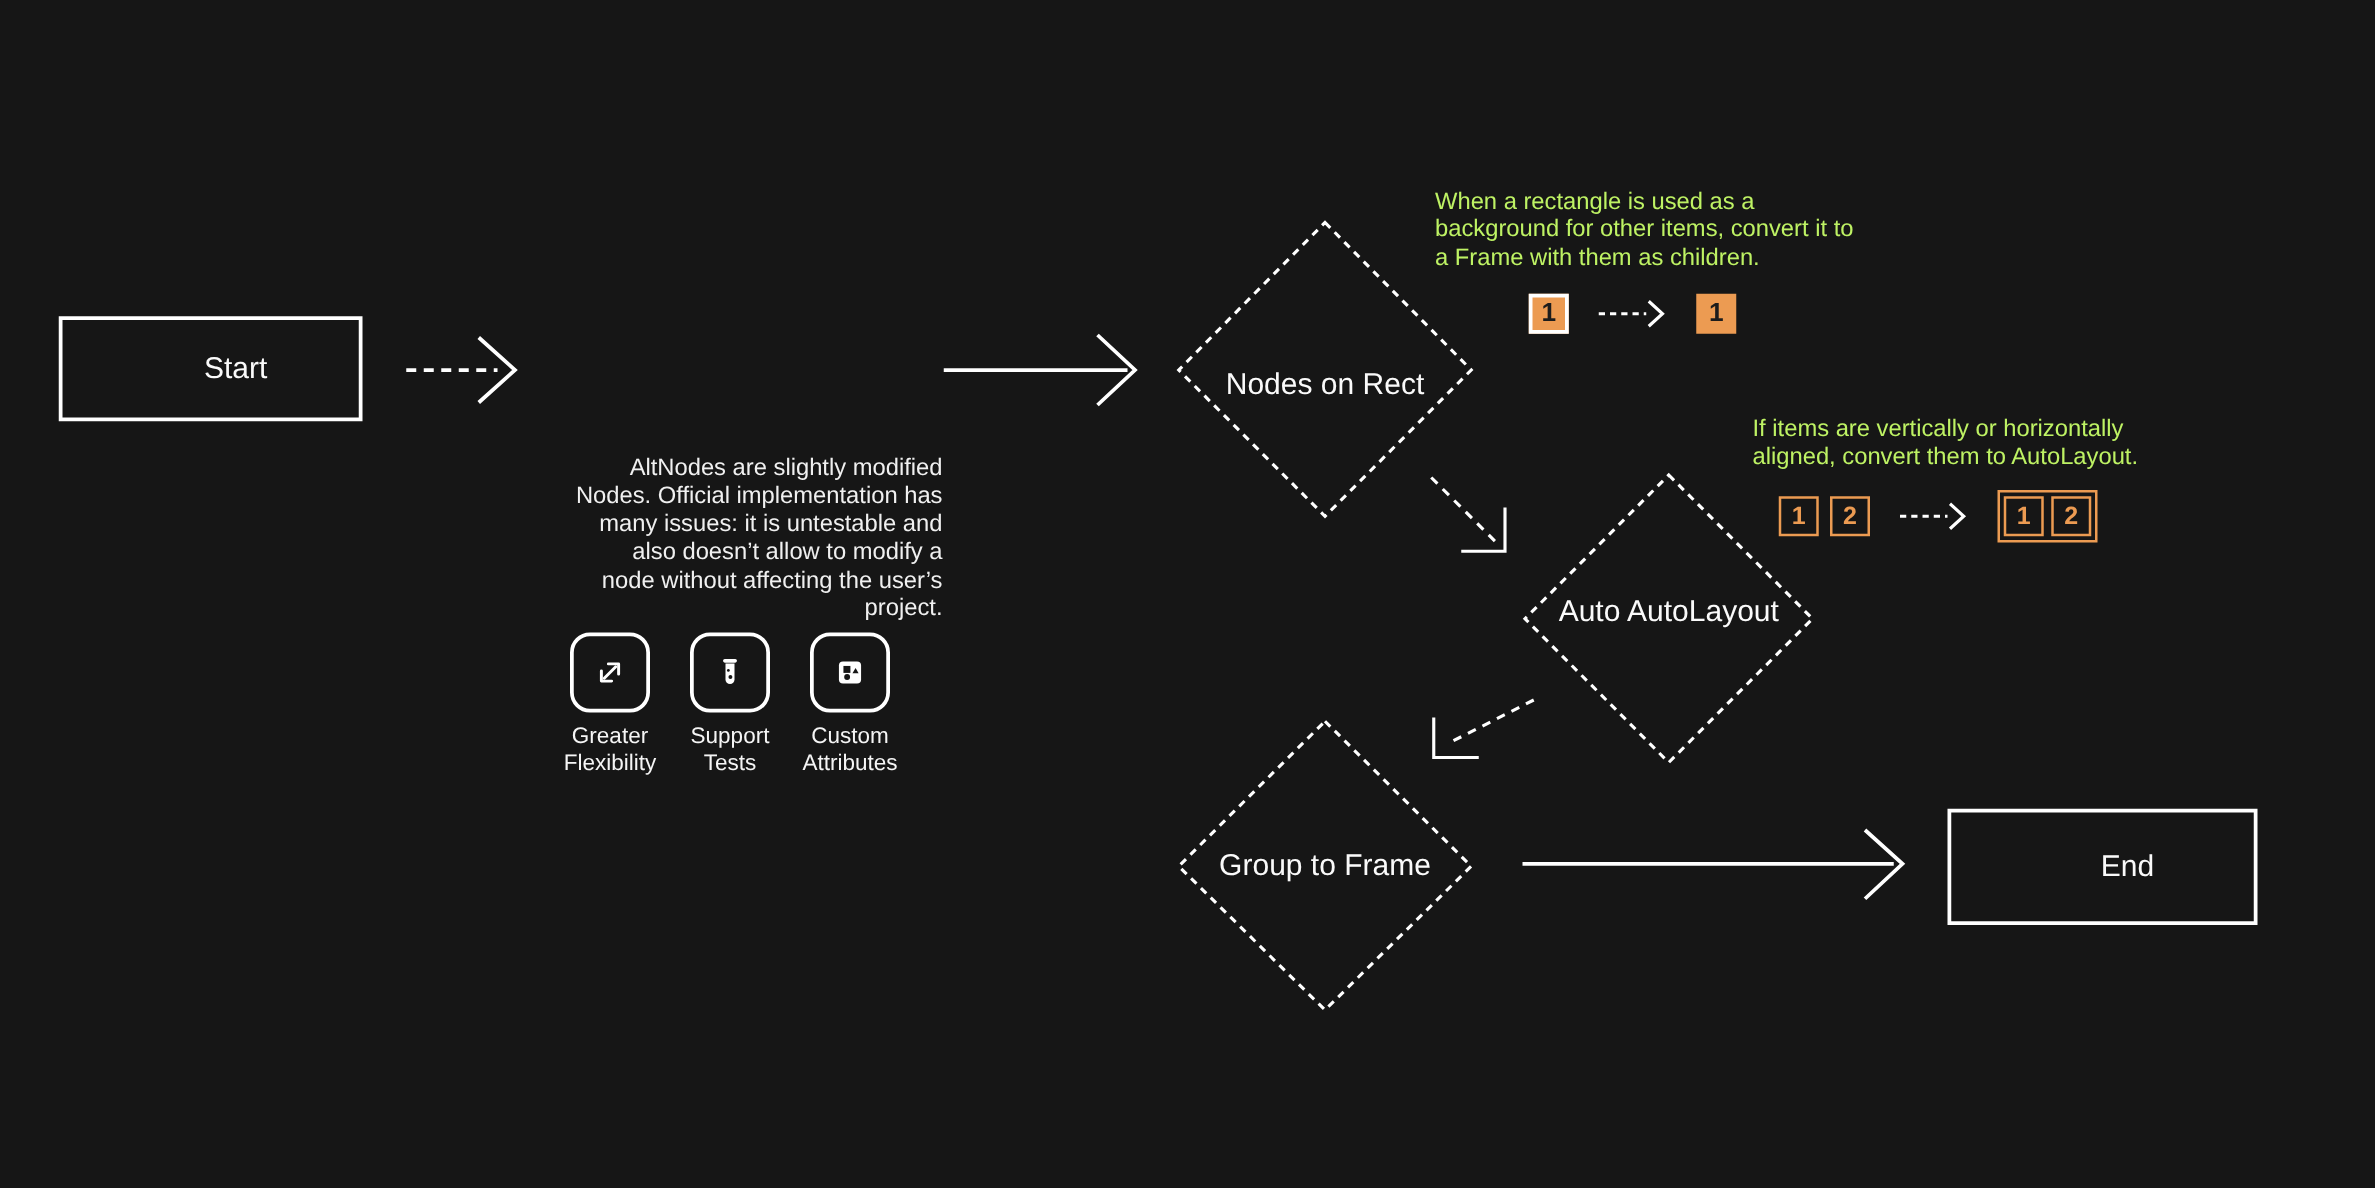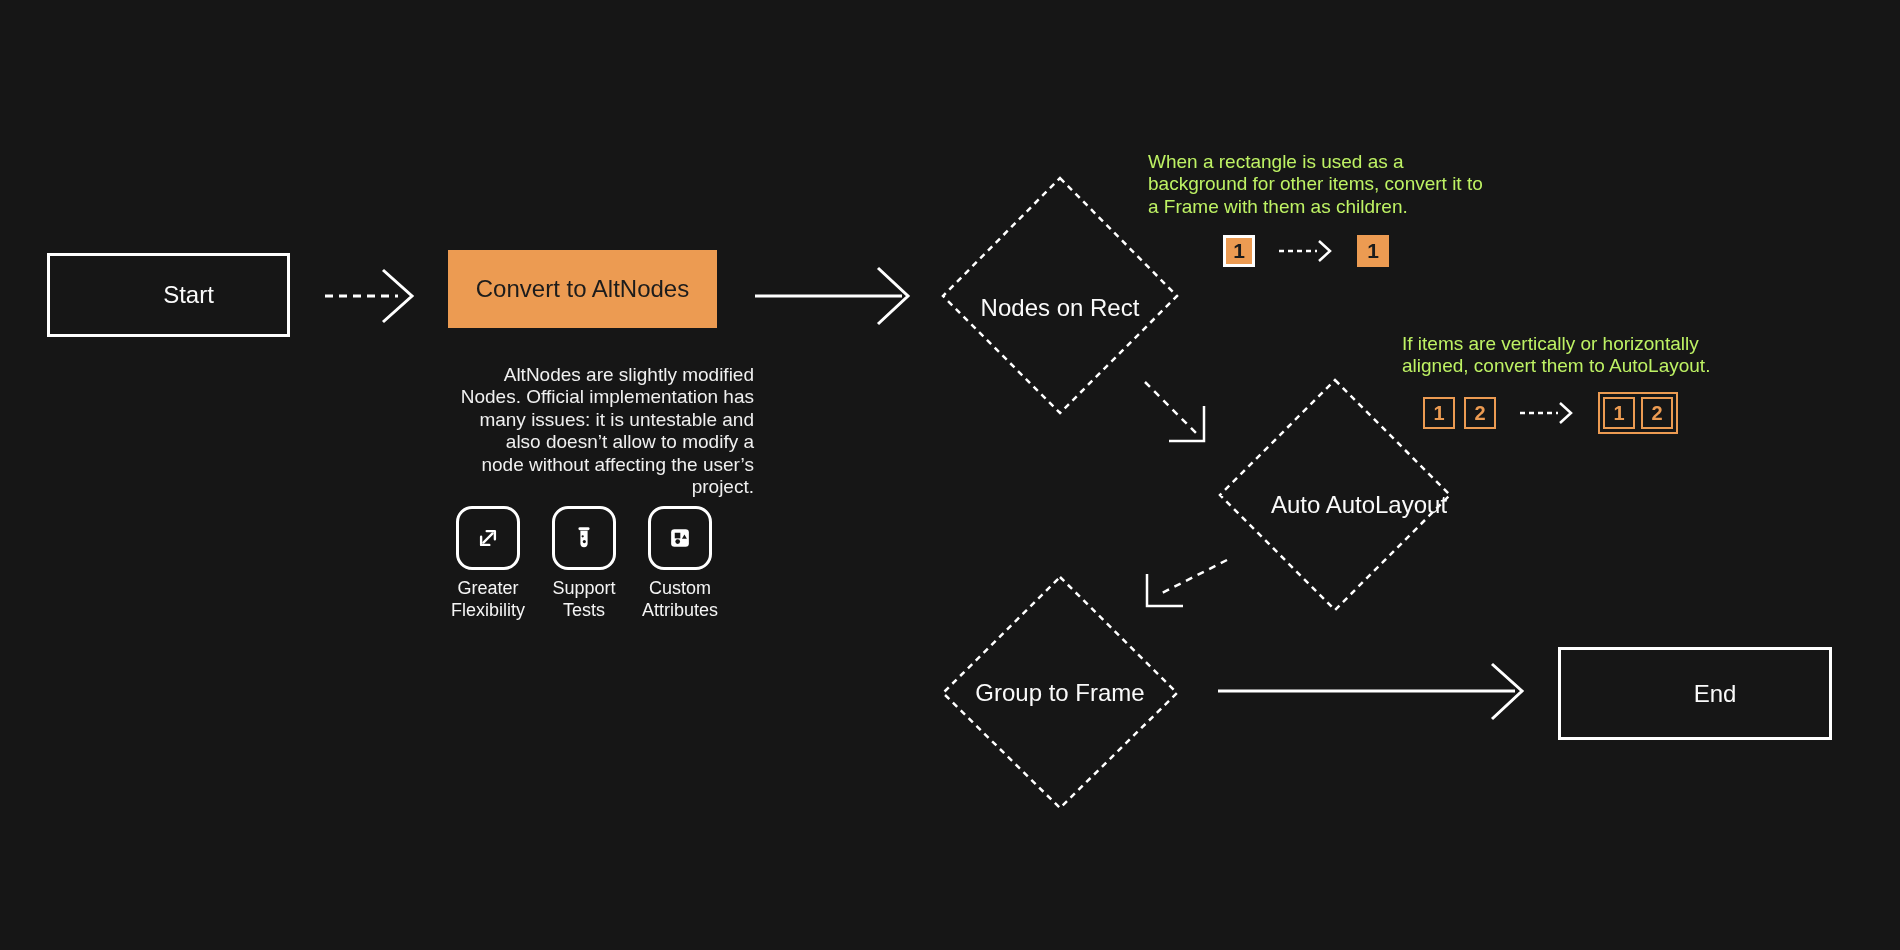--- a/index.html
+++ b/index.html
@@ -10,21 +10,21 @@
   .layer{position:absolute;left:0;top:0;width:1900px;height:950px;pointer-events:none;}
   .page-title{
     position:absolute;left:48px;top:36px;margin:0;
     font-size:45px;font-weight:700;letter-spacing:-0.5px;color:#FAFAFA;
   }
   .term-box{
     position:absolute;display:flex;align-items:center;justify-content:center;
     border:3px solid #fff;font-size:24px;color:#FAFAFA;box-sizing:border-box;padding-left:40px;
   }
   .box-start{left:47px;top:253px;width:243px;height:84px;}
-  .box-end{left:1558px;top:647px;width:274px;height:93px;}
+  .box-end{left:1558px;top:647px;width:248px;height:93px;}
   .process-box{
     position:absolute;left:448px;top:250px;width:269px;height:78px;
     display:flex;align-items:center;justify-content:center;
     background:#EC9B52;color:#1C1C1C;font-size:24px;font-weight:500;
   }
   .desc{
     position:absolute;left:448px;top:352px;width:294px;margin:12px;
     font-size:19px;line-height:1.18;color:#F0F0F0;text-align:right;
   }
   .features{
@@ -106,23 +106,20 @@
     <g>
       <line x1="1218" y1="691" x2="1515" y2="691" stroke-width="3"></line>
       <path d="M1492 664 L1522 691 L1492 719" stroke-width="3"></path>
     </g>
   </svg>
 
   <div class="term-box box-start">
     <span>Start</span>
   </div>
 
-  <div class="process-box">
-    <span>Convert to AltNodes</span>
-  </div>
 
   <p class="desc">AltNodes are slightly modified Nodes. Official implementation has many issues: it is untestable and also doesn’t allow to modify a node without affecting the user’s project.</p>
 
   <div class="features">
     <div class="feature">
       <div class="icon-frame">
         <svg width="42" height="42" viewBox="0 0 64 64" fill="none" stroke="#fff" stroke-width="3.6" stroke-linecap="round" stroke-linejoin="round">
           <line x1="25" y1="39" x2="39" y2="25"></line>
           <polyline points="30 21.5 42.5 21.5 42.5 34"></polyline>
           <polyline points="21.5 30 21.5 42.5 34 42.5"></polyline>
@@ -148,21 +145,21 @@
           <rect x="24" y="24" width="8.5" height="8.5" fill="#161616"></rect>
           <polygon points="35,33 42.5,33 38.8,26.5" fill="#161616"></polygon>
           <circle cx="28.5" cy="37.5" r="3.6" fill="#161616"></circle>
         </svg>
       </div>
       <div class="feature-label">Custom Attributes</div>
     </div>
   </div>
 
   <div class="diamond-label" style="left:1060px;top:308px;">Nodes on Rect</div>
-  <div class="diamond-label" style="left:1335px;top:505px;margin-left:24px;">Auto AutoLayout</div>
+  <div class="diamond-label" style="left:1335px;top:490px;">Auto AutoLayout</div>
   <div class="diamond-label" style="left:1060px;top:693px;">Group to Frame</div>
 
   <p class="ann-text ann1-text">When a rectangle is used as a background for other items, convert it to a Frame with them as children.</p>
   <div class="chip-row row1">
     <div class="chip stroked">1</div>
     <svg class="mini-arrow ma-1" width="58" height="26" viewBox="0 0 58 26" fill="none" stroke="#fff">
       <line x1="2" y1="13" x2="40" y2="13" stroke-width="2.5" stroke-dasharray="5 4"></line>
       <path d="M42 3 L53 13 L42 23" stroke-width="2.5"></path>
     </svg>
     <div class="chip">1</div>

